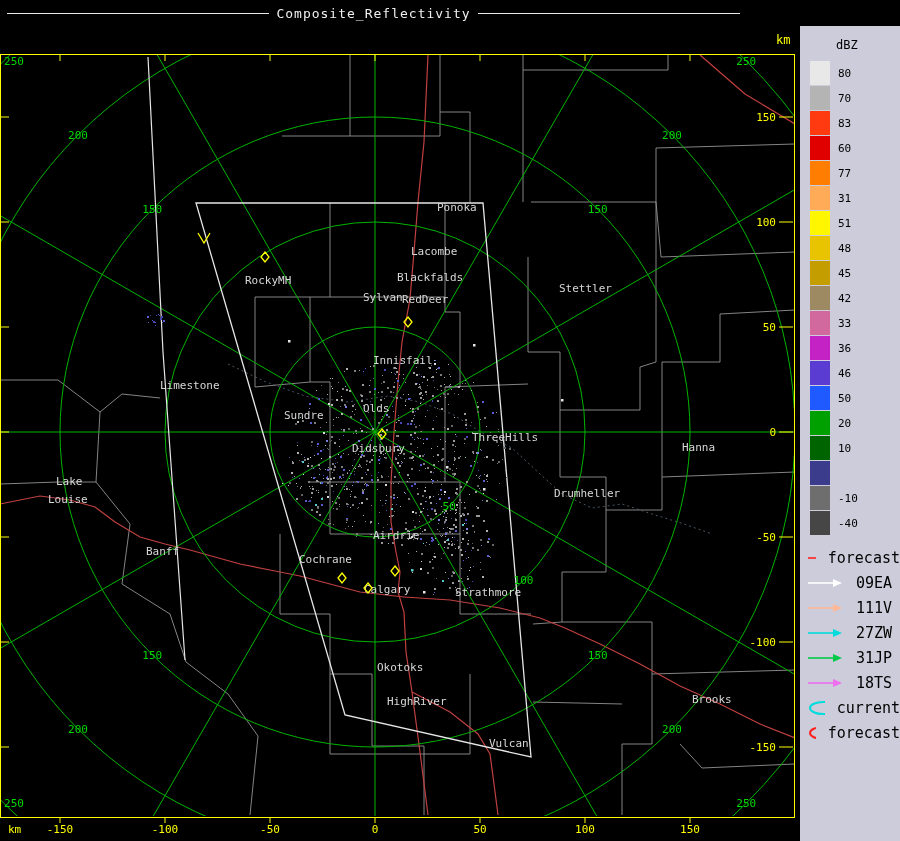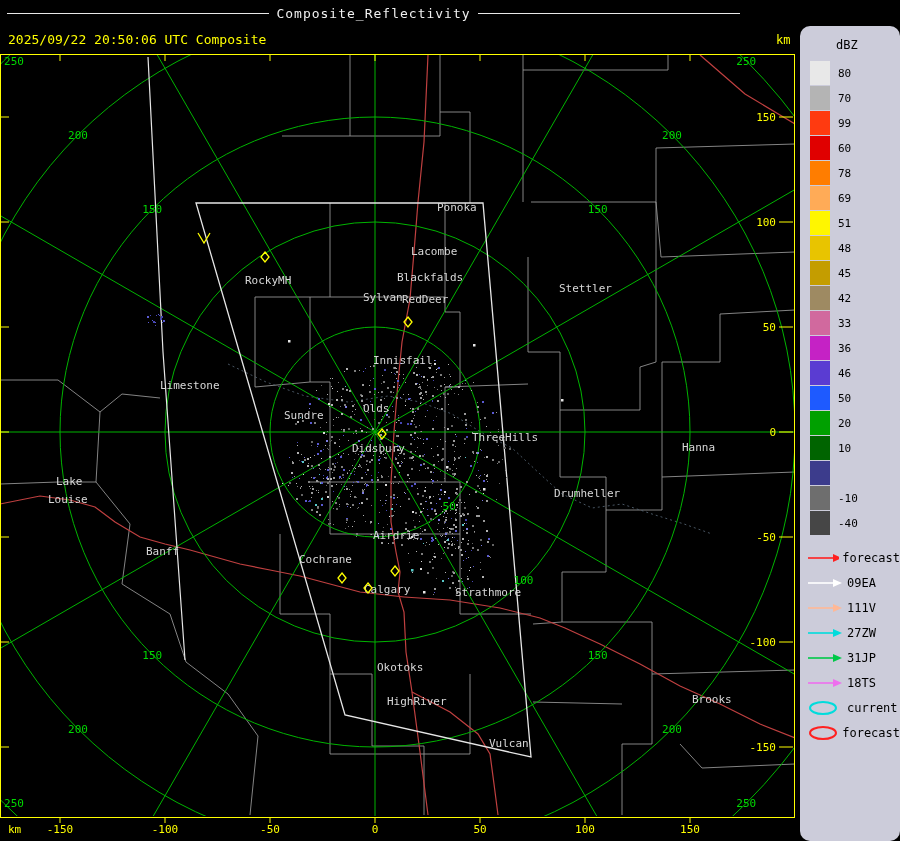--- a/index.html
+++ b/index.html
@@ -6,40 +6,39 @@
   .app{position:relative;width:900px;height:841px;background:#000;overflow:hidden;
        font-family:"DejaVu Sans Mono","Liberation Mono",monospace;}
   .titlebar{position:absolute;top:0;left:0;width:747px;height:26px;background:#000;
             display:flex;align-items:center;}
   .tline{flex:1;height:1px;background:#e8e8e8;margin:0 7px;}
   .title{color:#f0f0f0;font-size:13px;letter-spacing:1px;white-space:nowrap;}
   .map-header{position:absolute;top:26px;left:0;width:800px;height:26px;background:#000;}
   .timestamp{position:absolute;left:8px;top:6px;color:#ffff00;font-size:13px;white-space:nowrap;}
   .km-right{position:absolute;left:776px;top:7px;color:#ffff00;font-size:12px;}
   #map{position:absolute;top:52px;left:0;background:#000;}
-  .panel{position:absolute;left:800px;top:26px;width:100px;height:815px;background:#ccccda;color:#000;border-radius:10px;}
+  .panel{position:absolute;left:800px;top:26px;width:100px;height:815px;background:#ccccda;color:#000;}
   .dbz{margin:12px 0 9px 36px;font-size:12px;}
   .srow{display:flex;align-items:center;height:24px;margin:0 0 1px 10px;}
   .sw{width:20px;height:24px;flex:0 0 20px;}
   .slabel{margin-left:8px;font-size:11px;}
   .tracks{margin-top:10px;}
   .trow{display:flex;align-items:center;height:25px;margin-left:6px;}
-  .tlabel{font-size:12px;margin-left:3px;white-space:nowrap;}
+  .tlabel{font-size:15px;margin-left:12px;white-space:nowrap;}
 </style>
 </head>
 <body>
 
 <div class="app">
   <div class="titlebar">
     <span class="tline"></span>
     <span class="title">Composite_Reflectivity</span>
     <span class="tline"></span>
   </div>
   <div class="map-header">
-    <span class="timestamp">2025/09/22 20:50:06 UTC Composite</span>
     <span class="km-right">km</span>
   </div>
   <svg id="map" width="800" height="789">
       <rect x="0" y="0" width="800" height="789" fill="#000000"></rect>
       <defs>
         <clipPath id="mapclip">
           <rect x="0" y="2" width="795" height="762"></rect>
         </clipPath>
       </defs>
       <g clip-path="url(#mapclip)">
@@ -237,33 +236,33 @@
         <div class="srow">
           <span class="sw" style="background: rgb(232, 232, 232);"></span>
           <span class="slabel">80</span>
         </div>
         <div class="srow">
           <span class="sw" style="background: rgb(180, 180, 180);"></span>
           <span class="slabel">70</span>
         </div>
         <div class="srow">
           <span class="sw" style="background: rgb(255, 58, 16);"></span>
-          <span class="slabel">99</span>
+          <span class="slabel">83</span>
         </div>
         <div class="srow">
           <span class="sw" style="background: rgb(224, 0, 0);"></span>
           <span class="slabel">60</span>
         </div>
         <div class="srow">
           <span class="sw" style="background: rgb(255, 125, 0);"></span>
-          <span class="slabel">78</span>
+          <span class="slabel">77</span>
         </div>
         <div class="srow">
           <span class="sw" style="background: rgb(255, 171, 87);"></span>
-          <span class="slabel">69</span>
+          <span class="slabel">31</span>
         </div>
         <div class="srow">
           <span class="sw" style="background: rgb(255, 246, 0);"></span>
           <span class="slabel">51</span>
         </div>
         <div class="srow">
           <span class="sw" style="background: rgb(232, 196, 0);"></span>
           <span class="slabel">48</span>
         </div>
         <div class="srow">

